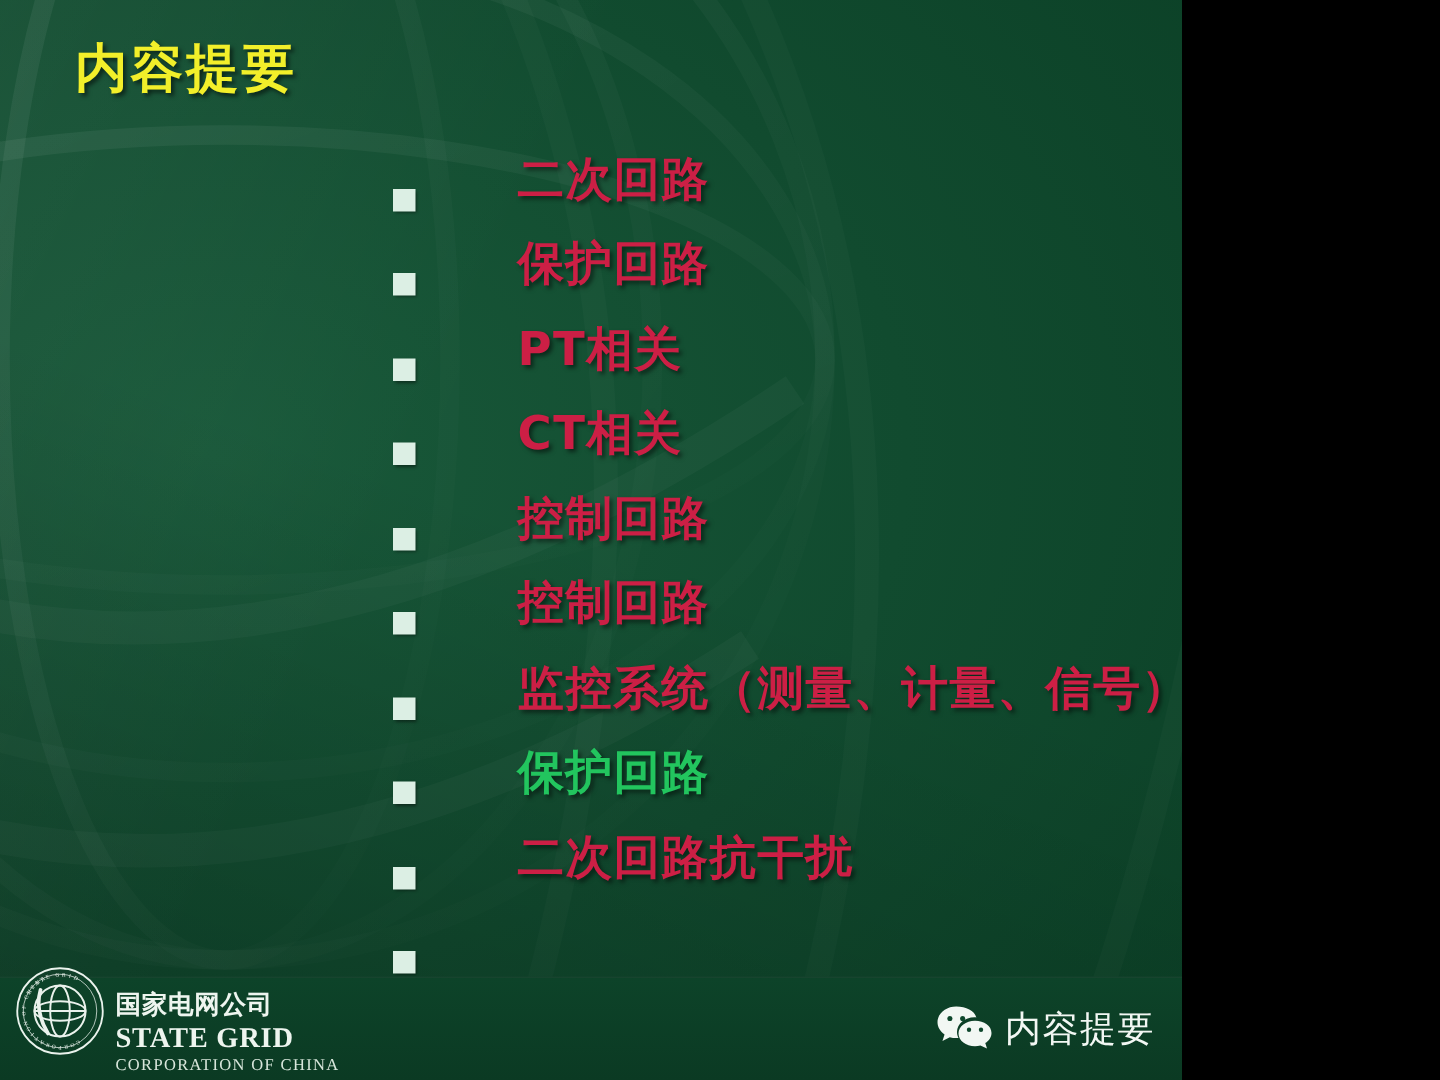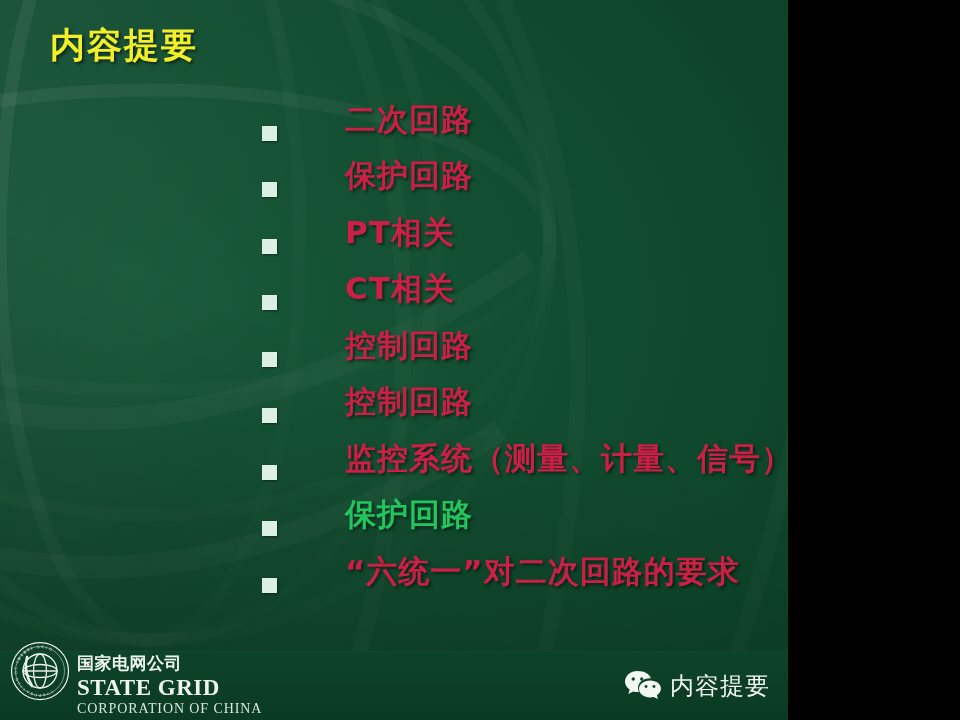--- a/index.html
+++ b/index.html
@@ -127,28 +127,28 @@
     line-height: 1;
   }
   .sg-cn {
     font-size: 17px;
     font-weight: bold;
     letter-spacing: 0.5px;
     font-family: "DejaVu Sans", "Liberation Sans", sans-serif;
     margin-top: 30px;
   }
   .sg-en {
-    font-size: 23px;
+    font-size: 19px;
     font-weight: bold;
     letter-spacing: 0.5px;
     margin-top: 4px;
     font-family: "Liberation Serif", serif;
   }
   .sg-sub {
-    font-size: 14px;
+    font-size: 11px;
     letter-spacing: 0.9px;
     margin-top: 3px;
     color: #d8e6db;
     font-family: "Liberation Serif", serif;
   }
 
   .wm {
     position: absolute;
     right: 18px;
     bottom: 18px;
@@ -250,24 +250,27 @@
     <div class="bullet-row">
       <span class="bullet-marker"></span>
       <span class="bullet-text c-red">监控系统（测量、计量、信号）</span>
     </div>
 
     <div class="bullet-row">
       <span class="bullet-marker"></span>
       <span class="bullet-text c-yellow">保护回路</span>
     </div>
 
-
-    <div class="bullet-row">
-      <span class="bullet-marker"></span>
-      <span class="bullet-text c-red">“六统一”对二次回路的要求</span>
+    <div class="bullet-row">
+      <span class="bullet-marker"></span>
+      <span class="bullet-text c-red">二次回路抗干扰</span>
+    </div>
+
+    <div class="bullet-row">
+      <span class="bullet-marker"></span>
     </div>
 
   </div>
 
   <div class="footer">
 
     <div class="sg-logo">
       <div class="sg-mark">
         <svg viewBox="0 0 120 120" xmlns="http://www.w3.org/2000/svg">
           <circle cx="60" cy="60" r="57" fill="none" stroke="#eaf2ec" stroke-width="2.5"></circle>

